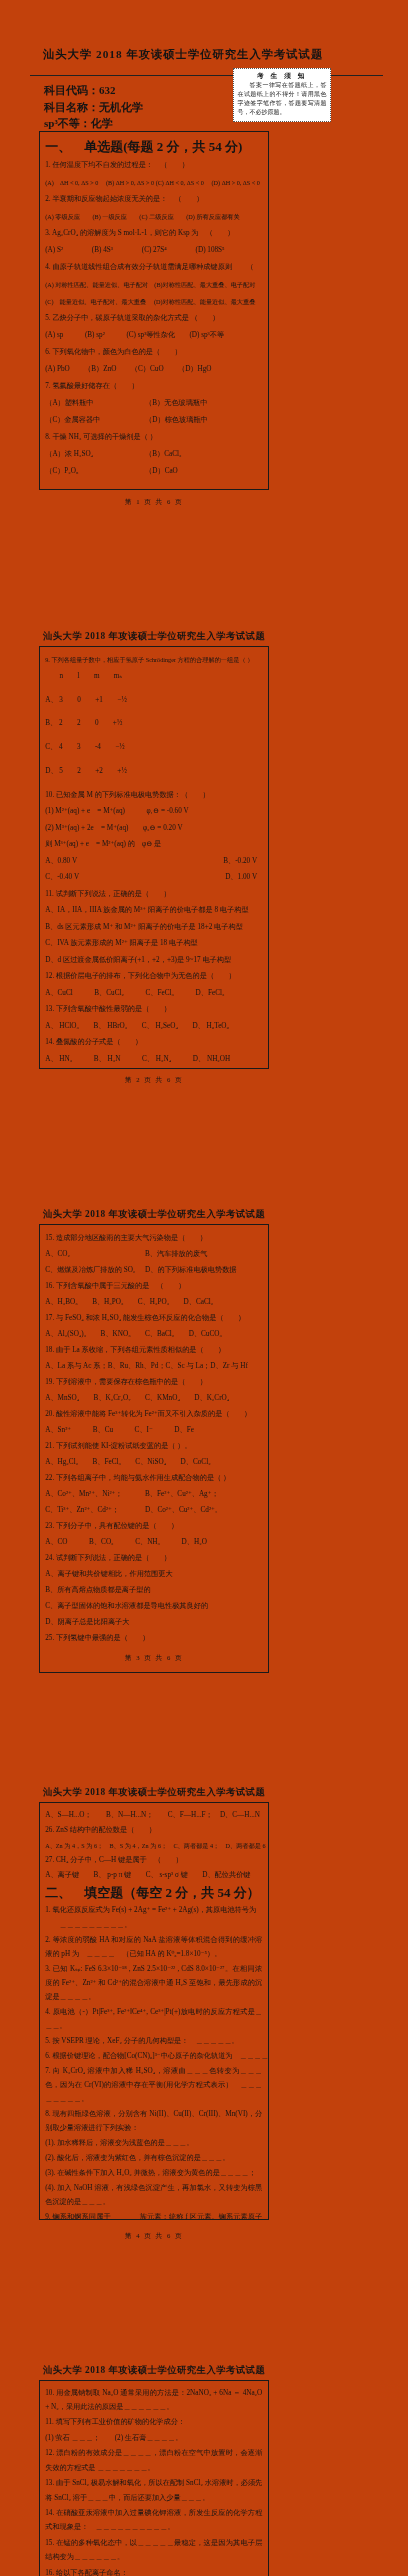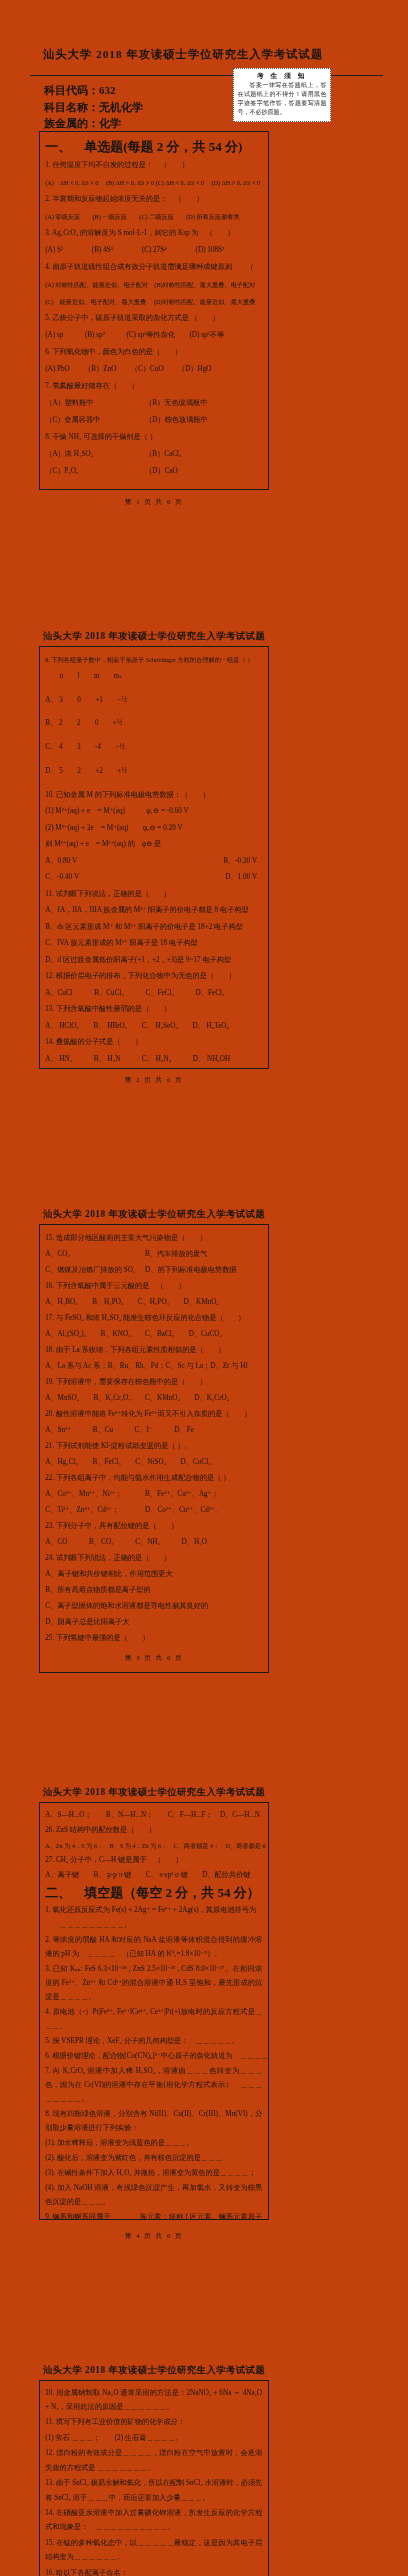--- a/index.html
+++ b/index.html
@@ -56,21 +56,21 @@
 </style>
 </head>
 <body>
 
 <div class="page" id="page1">
   <div class="exam-title">汕头大学 2018 年攻读硕士学位研究生入学考试试题</div>
   <div class="title-rule"></div>
   <div class="meta">
     <div class="row"><span>科目代码：</span><span>632</span></div>
     <div class="row"><span>科目名称：</span><span>无机化学</span></div>
-    <div class="row"><span>族金属的：</span><span>化学</span></div>
+    <div class="row"><span>sp³不等：</span><span>化学</span></div>
   </div>
   <div class="notice">
     <div class="notice-title">考 生 须 知</div>
     <div class="notice-body">答案一律写在答题纸上，答在试题纸上的不得分！请用黑色字迹签字笔作答，答题要写清题号，不必抄原题。</div>
   </div>
   <div class="qbox">
     <div class="line sec">一、　单选题(每题 2 分，共 54 分)</div>
     <div class="line">1. 任何温度下均不自发的过程是：　（　　）</div>
     <div class="line tight">(A)　ΔH &lt; 0, ΔS &gt; 0　 (B) ΔH &gt; 0, ΔS &gt; 0 (C) ΔH &lt; 0, ΔS &lt; 0　 (D) ΔH &gt; 0, ΔS &lt; 0</div>
     <div class="line">2. 半衰期和反应物起始浓度无关的是：　（　　）</div>
@@ -148,21 +148,21 @@
     <div class="line">15. 造成部分地区酸雨的主要大气污染物是（　　）</div>
     <div class="line cols">
         <span>A、CO₂</span>
         <span>B、汽车排放的废气</span>
       </div>
     <div class="line cols">
         <span>C、燃煤及冶炼厂排放的 SO₂</span>
         <span>D、的下列标准电极电势数据</span>
       </div>
     <div class="line">16. 下列含氧酸中属于三元酸的是　（　　）</div>
-    <div class="line">A、H₃BO₃　　B、H₃PO₂　　C、H₃PO₃　　D、KMnO₄</div>
+    <div class="line">A、H₃BO₃　　B、H₃PO₂　　C、H₃PO₃　　D、CaCl₂</div>
     <div class="line">17. 与 FeSO₄ 和浓 H₂SO₄ 能发生棕色环反应的化合物是（　　）</div>
     <div class="line">A、Al₂(SO₄)₃　　B、KNO₃　　C、BaCl₂　　D、CuCO₃</div>
     <div class="line">18. 由于 La 系收缩，下列各组元素性质相似的是（　　）</div>
     <div class="line">A、La 系与 Ac 系；B、Ru、Rh、Pd；C、Sc 与 La；D、Zr 与 Hf</div>
     <div class="line">19. 下列溶液中，需要保存在棕色瓶中的是（　　）</div>
     <div class="line">A、MnSO₄　　B、K₂Cr₂O₇　　C、KMnO₄　　D、K₂CrO₄</div>
     <div class="line">20. 酸性溶液中能将 Fe³⁺转化为 Fe²⁺而又不引入杂质的是（　　）</div>
     <div class="line">A、Sn²⁺　　　B、Cu　　　C、I⁻　　　D、Fe</div>
     <div class="line">21. 下列试剂能使 KI-淀粉试纸变蓝的是（ ）。</div>
     <div class="line">A、Hg₂Cl₂　　B、FeCl₃　　C、NiSO₄　　D、CoCl₂</div>

